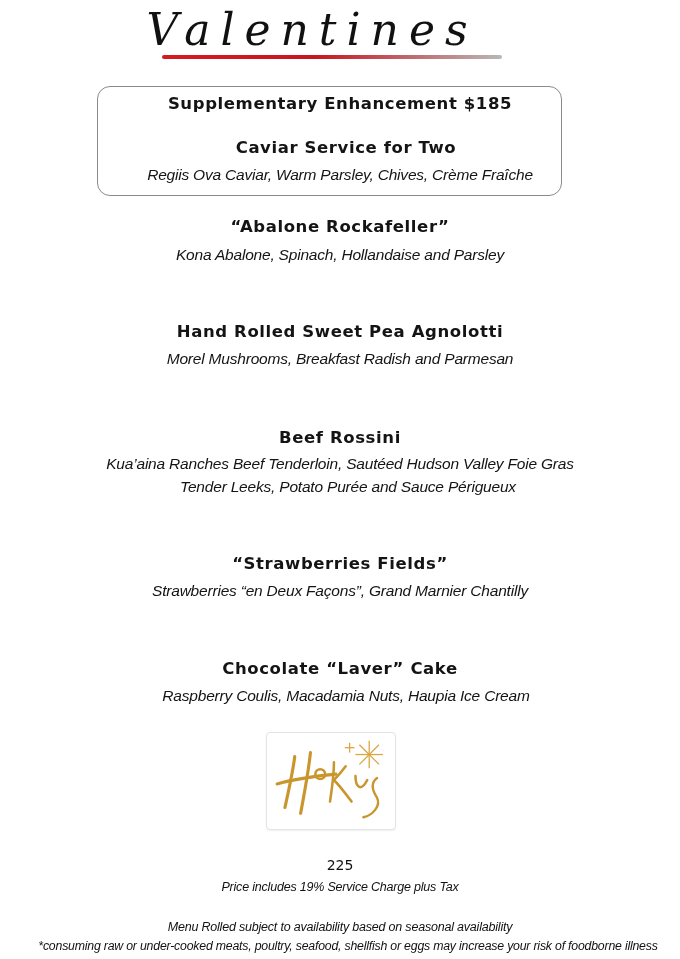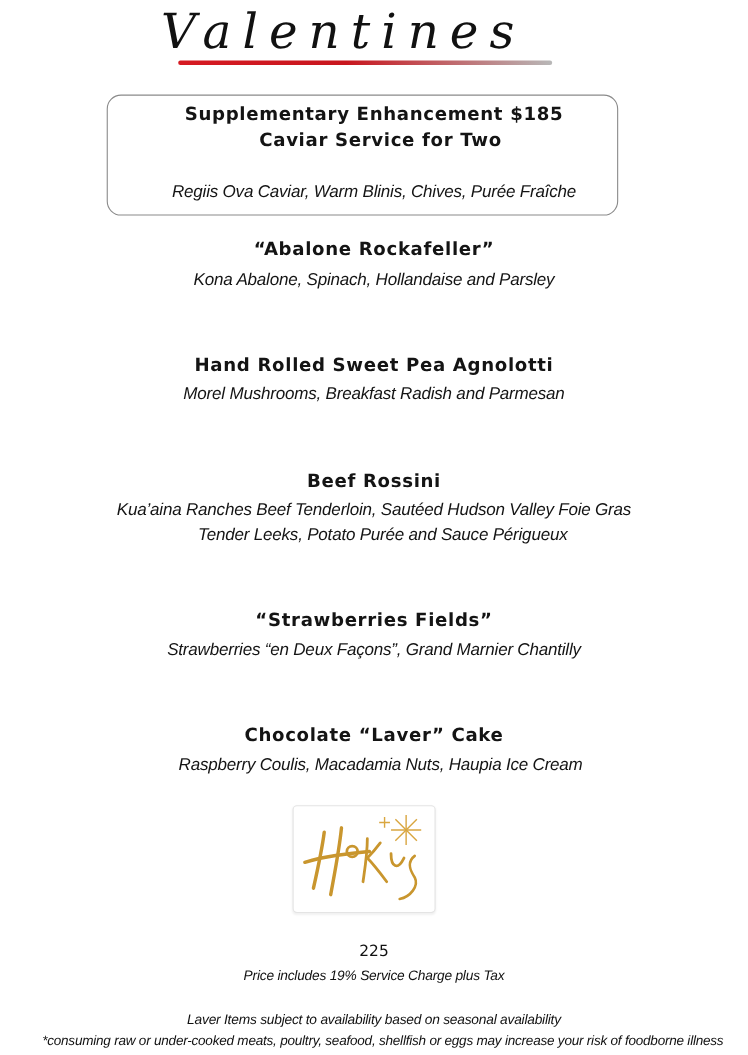--- a/index.html
+++ b/index.html
@@ -47,22 +47,22 @@
   .logo svg { width: 100%; height: 100%; }
 </style>
 </head>
 <body>
 
 <div class="title">Valentines</div>
 <div class="title-rule"></div>
 
 <div class="box"></div>
 <div class="line head" style="top:93px;">Supplementary Enhancement $185</div>
-<div class="line head" style="top:117px;padding-left:12px;">Caviar Service for Two</div>
-<div class="line desc" style="top:165px;">Regiis Ova Caviar, Warm Blinis, Chives, Purée Fraîche</div>
+<div class="line head" style="top:137px;padding-left:12px;">Caviar Service for Two</div>
+<div class="line desc" style="top:165px;">Regiis Ova Caviar, Warm Parsley, Chives, Crème Fraîche</div>
 
 <div class="line head" style="top:216px;">“Abalone Rockafeller”</div>
 <div class="line desc" style="top:245px;">Kona Abalone, Spinach, Hollandaise and Parsley</div>
 
 <div class="line head" style="top:321px;">Hand Rolled Sweet Pea Agnolotti</div>
 <div class="line desc" style="top:349px;">Morel Mushrooms, Breakfast Radish and Parmesan</div>
 
 <div class="line head" style="top:427px;">Beef Rossini</div>
 <div class="line desc" style="top:454px;">Kua’aina Ranches Beef Tenderloin, Sautéed Hudson Valley Foie Gras</div>
 <div class="line desc" style="top:477px;padding-left:16px;">Tender Leeks, Potato Purée and Sauce Périgueux</div>
@@ -91,14 +91,14 @@
       <line x1="94" y1="12" x2="114" y2="32"></line>
       <line x1="114" y1="12" x2="94" y2="32"></line>
       <line x1="84" y1="10" x2="84" y2="20"></line>
       <line x1="79" y1="15" x2="89" y2="15"></line>
     </g>
   </svg>
 </div>
 
 <div class="line price" style="top:856px;">225</div>
 <div class="line small" style="top:879px;">Price includes 19% Service Charge plus Tax</div>
-<div class="line small" style="top:919px;">Laver Items subject to availability based on seasonal availability</div>
+<div class="line small" style="top:919px;">Menu Rolled subject to availability based on seasonal availability</div>
 <div class="line small" style="top:938px; font-size:12.3px;padding-left:16px;">*consuming raw or under-cooked meats, poultry, seafood, shellfish or eggs may increase your risk of foodborne illness</div>
 
 </body></html>

